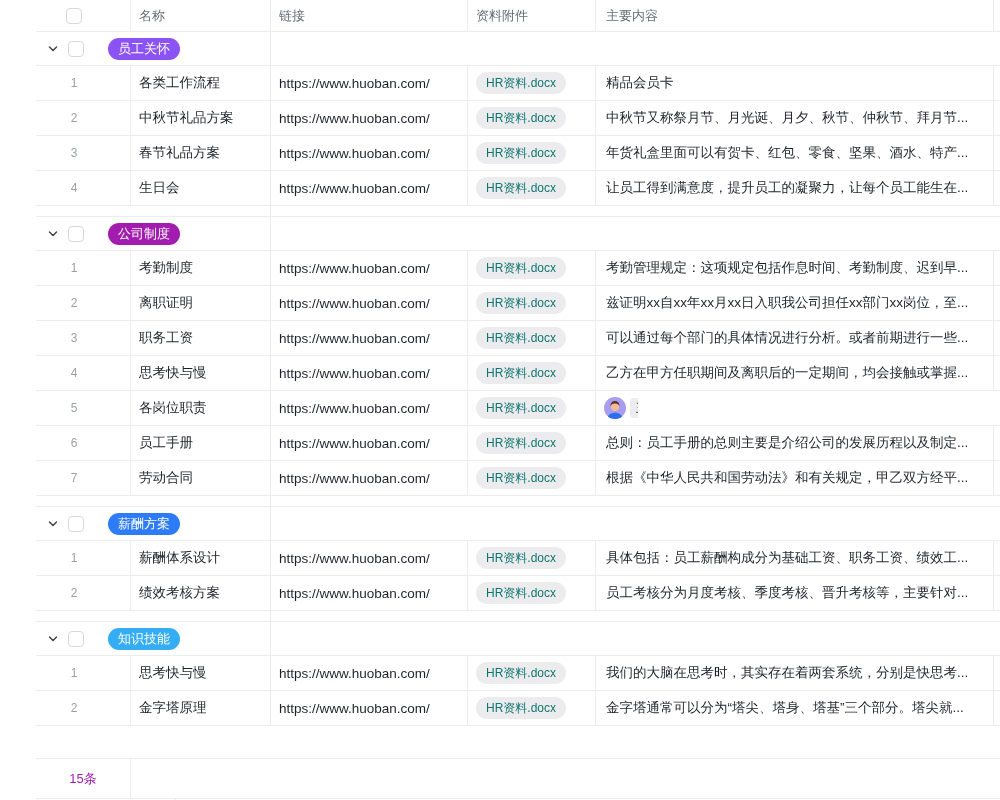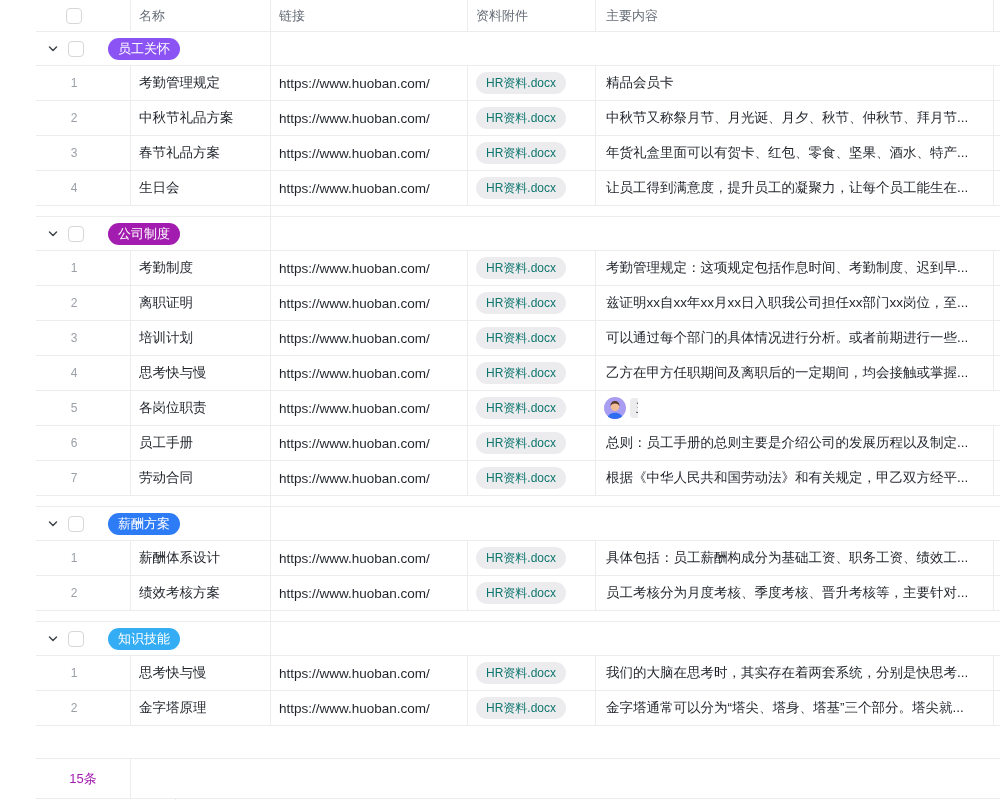--- a/index.html
+++ b/index.html
@@ -98,21 +98,21 @@
       <span class="badge" style="background: rgb(139, 82, 244);">员工关怀</span>
     </div>
     <div class="grest"></div>
   </div>
 
   <div class="row data-row">
     <div class="cell c-check">
       <span class="rnum">1</span>
     </div>
     <div class="cell c-name">
-      <span class="t">考勤管理规定</span>
+      <span class="t">各类工作流程</span>
     </div>
     <div class="cell c-link">
       <span class="t">https://www.huoban.com/</span>
     </div>
     <div class="cell c-attach">
       <span class="pill">HR资料.docx</span>
     </div>
     <div class="cell c-content">
       <span class="t">精品会员卡</span>
     </div>
@@ -298,21 +298,21 @@
       </span>
       <span class="tag">王</span>
     </div>
   </div>
 
   <div class="row data-row">
     <div class="cell c-check">
       <span class="rnum">3</span>
     </div>
     <div class="cell c-name">
-      <span class="t">培训计划</span>
+      <span class="t">职务工资</span>
     </div>
     <div class="cell c-link">
       <span class="t">https://www.huoban.com/</span>
     </div>
     <div class="cell c-attach">
       <span class="pill">HR资料.docx</span>
     </div>
     <div class="cell c-content">
       <span class="t">可以通过每个部门的具体情况进行分析。或者前期进行一些...</span>
     </div>

